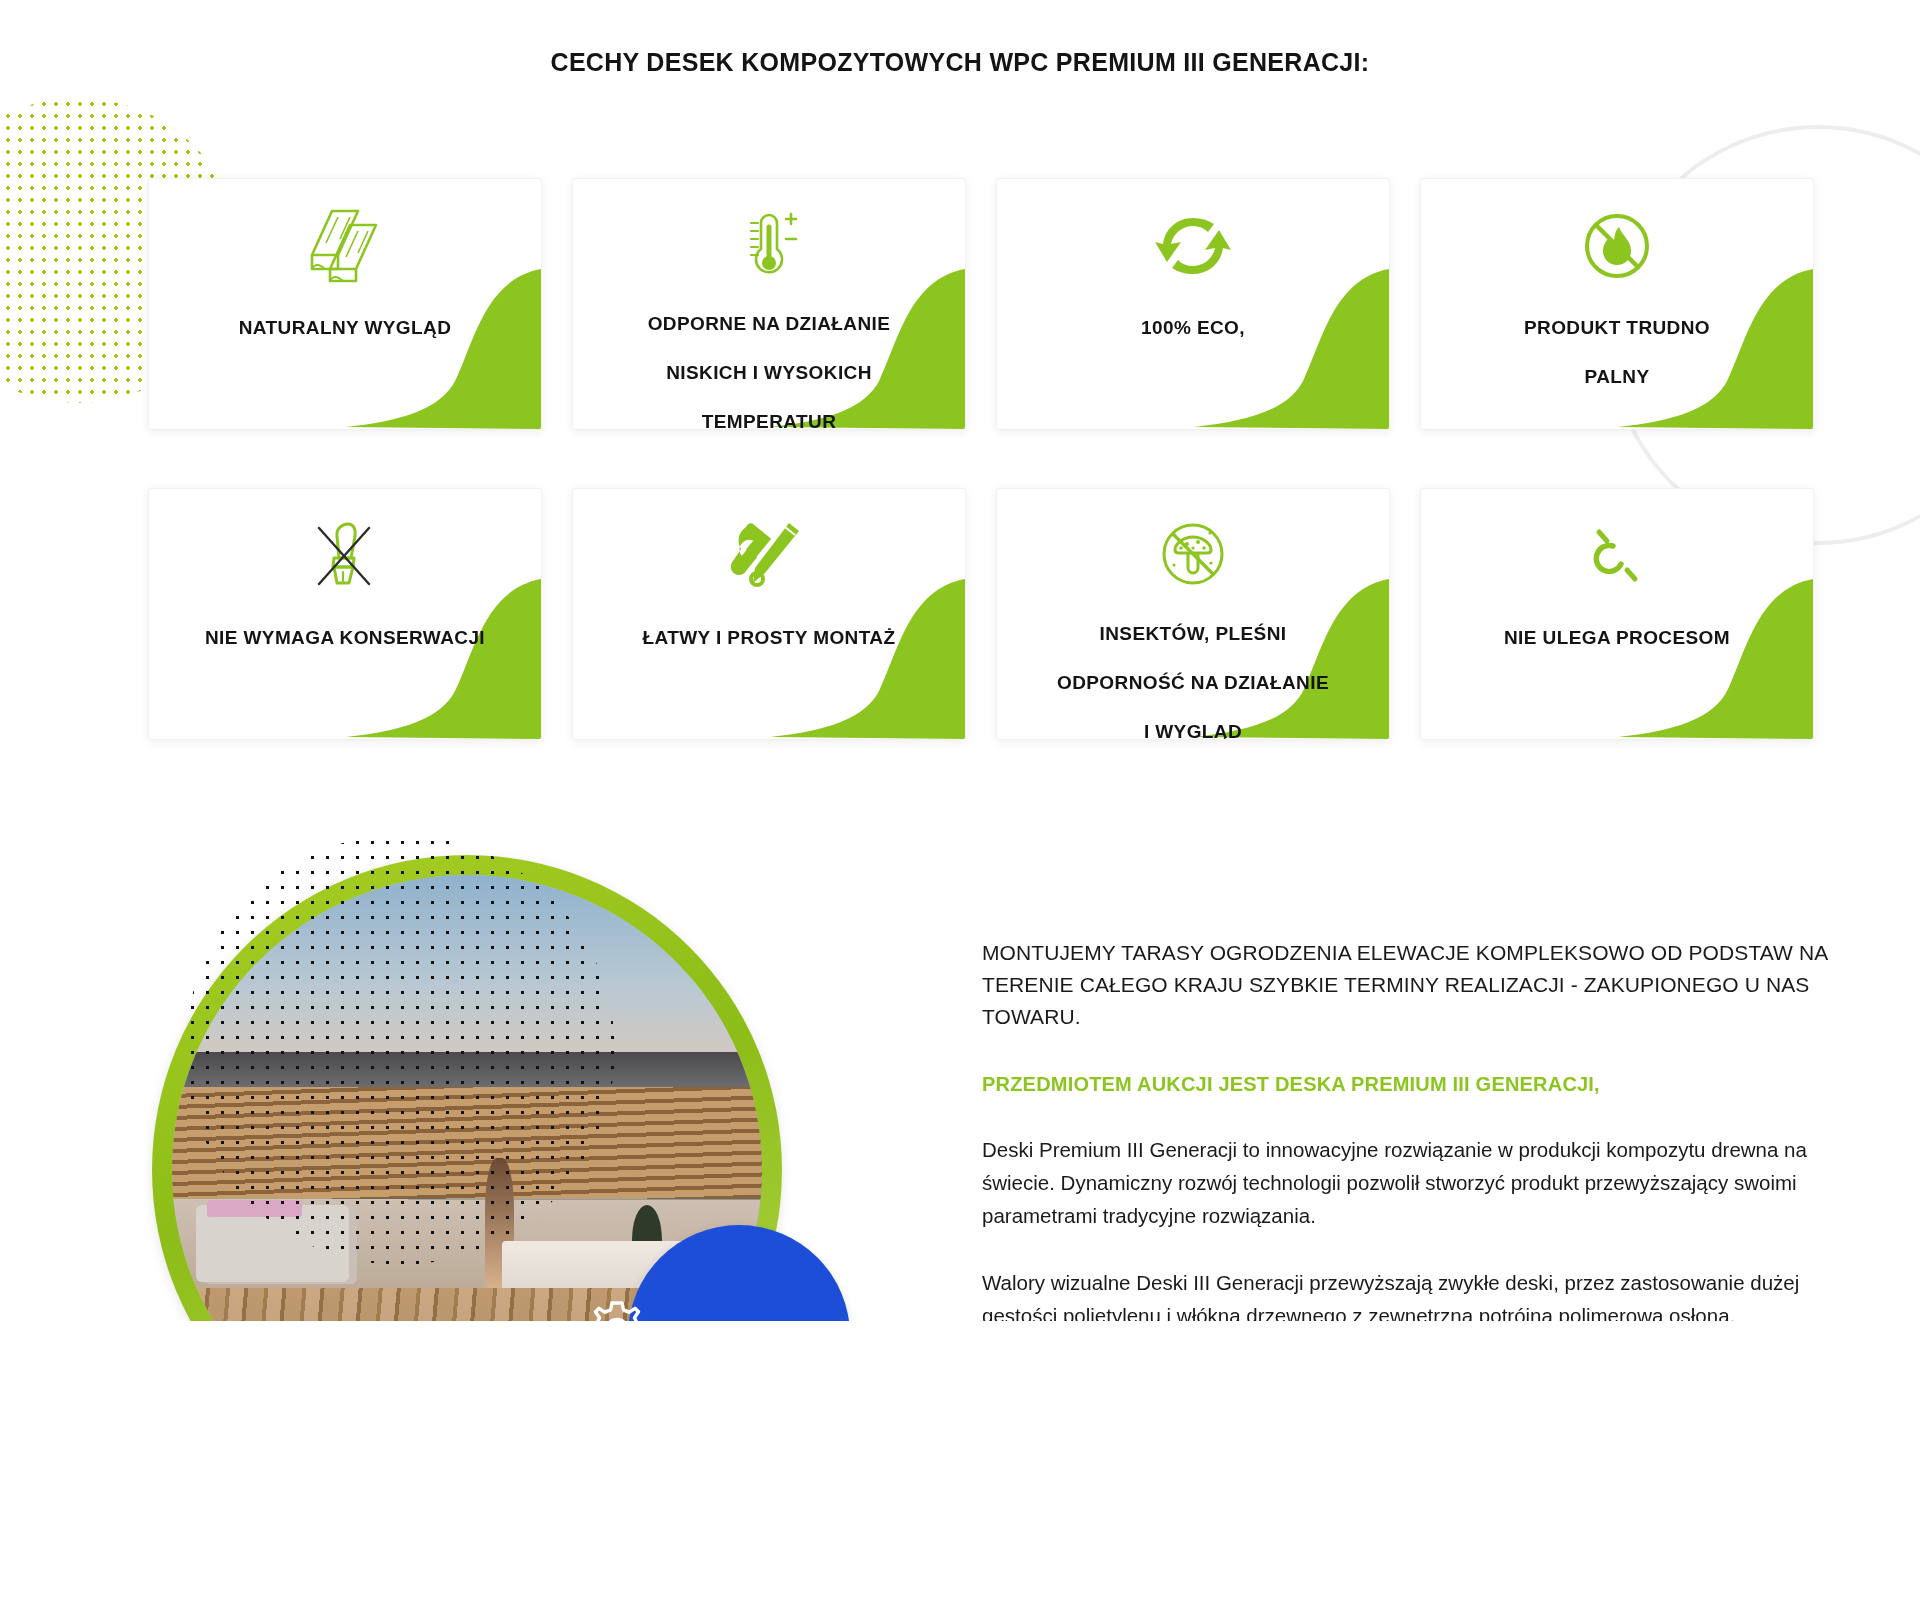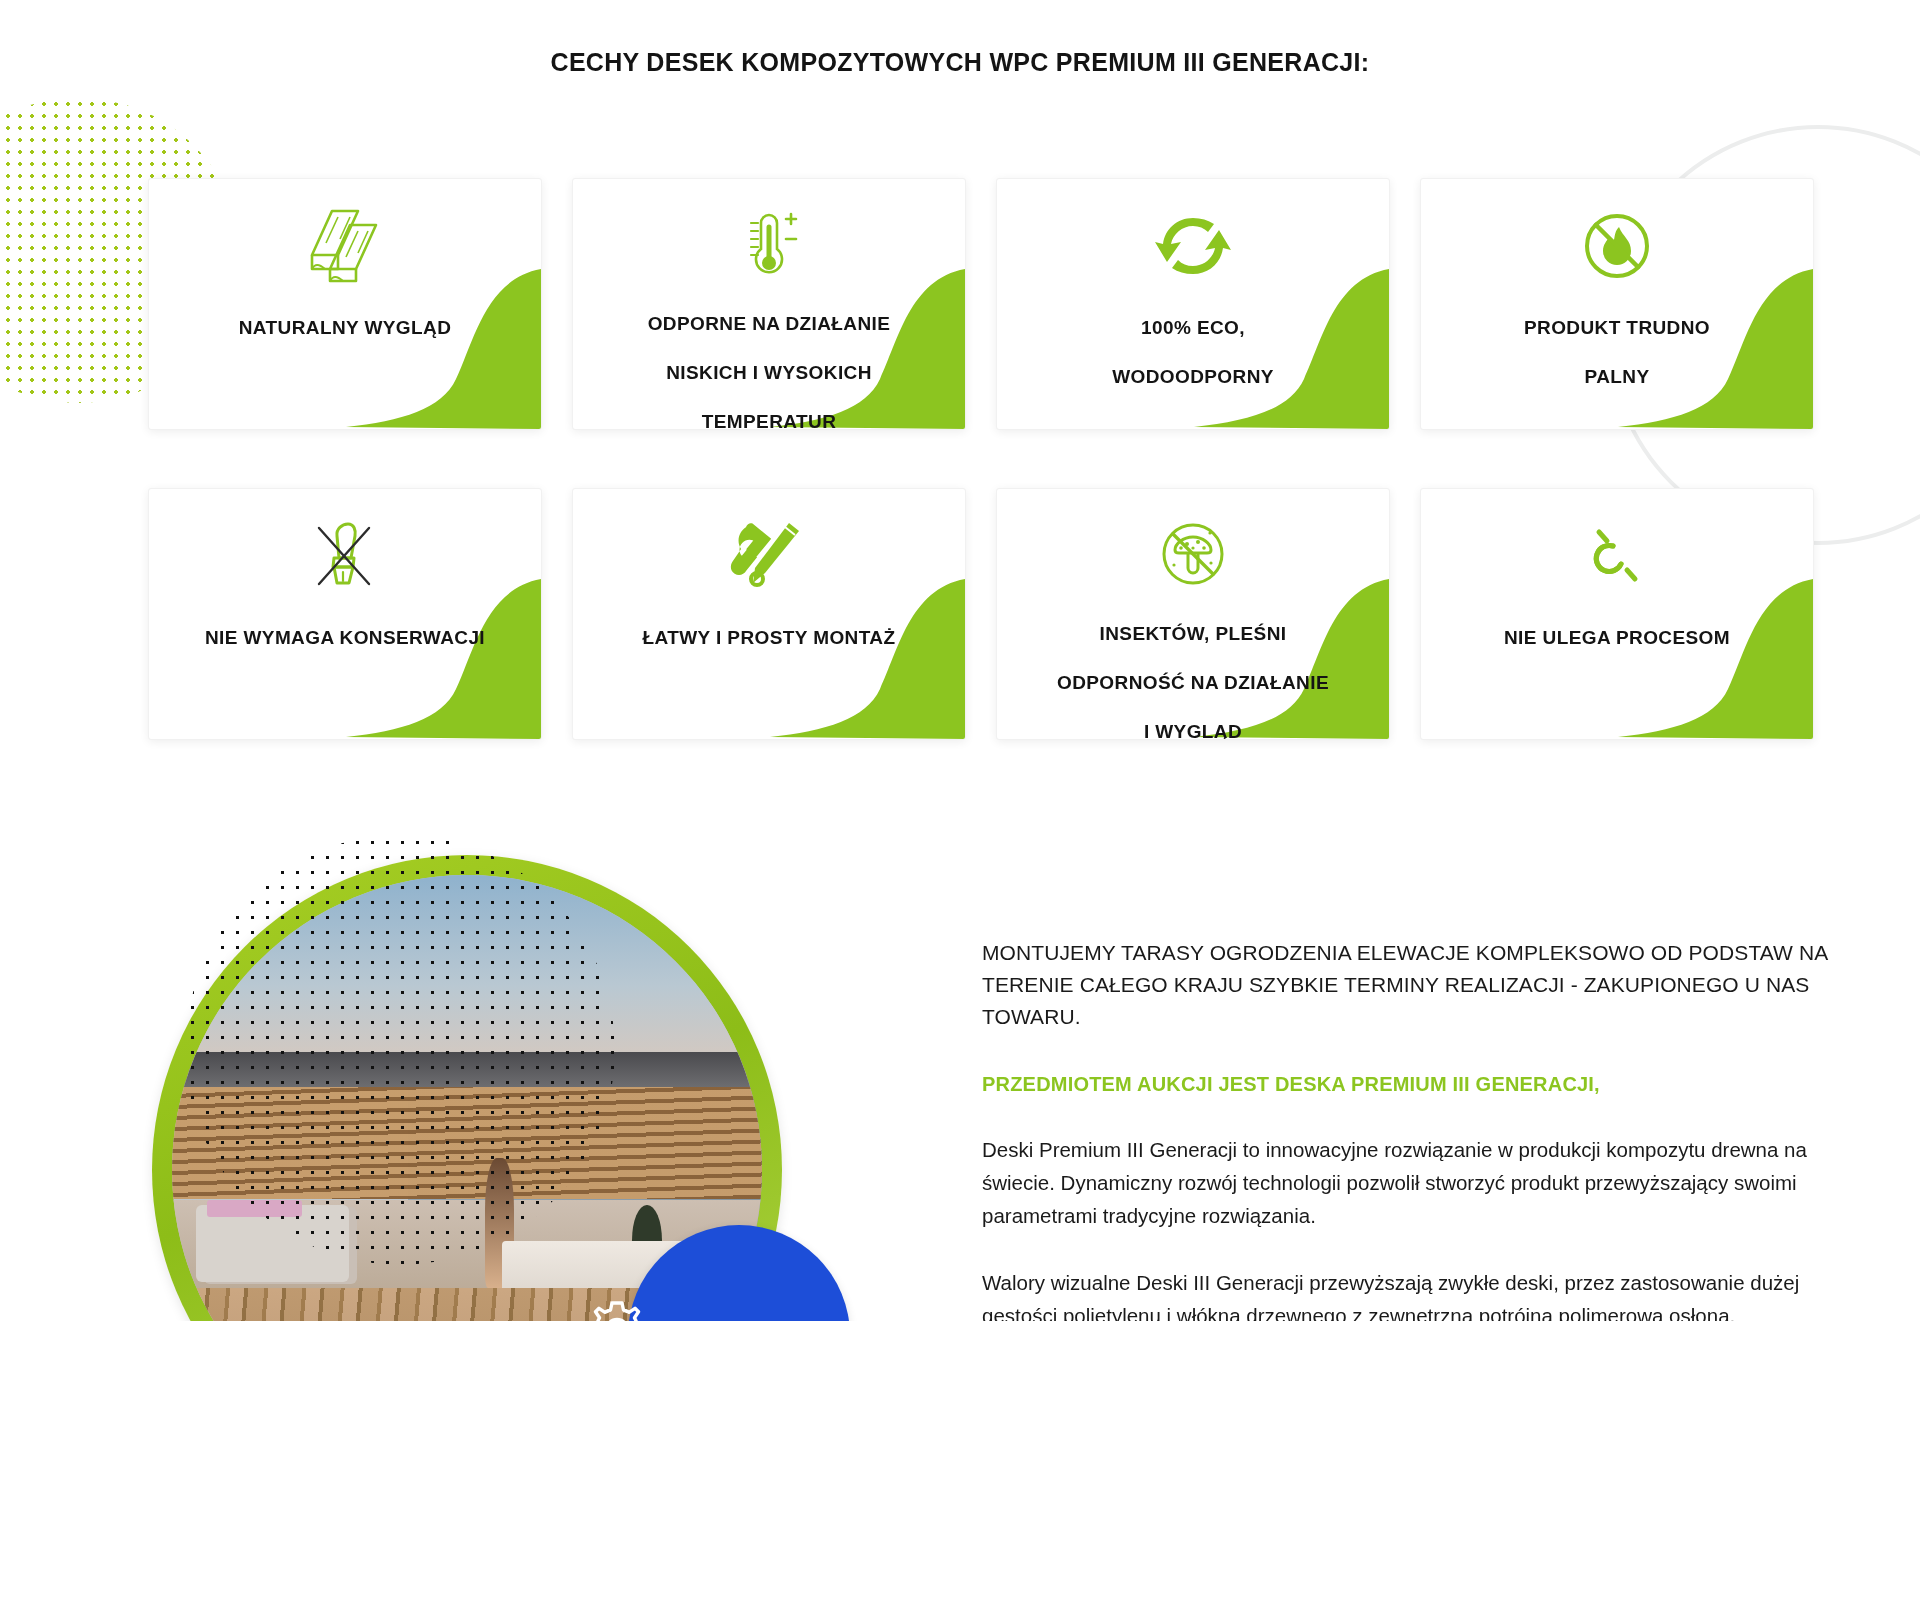--- a/index.html
+++ b/index.html
@@ -286,21 +286,20 @@
 
     <div class="card">
       <div class="card-icon">
         <svg width="80" height="76" viewBox="0 0 80 76" fill="#8cc520">
           <path d="M40 10 C24 10 12 21 10 36 L2 34 L14 54 L28 34 L18 36 C20 26 29 18 40 18 C46 18 51 20 55 24 L61 16 C55 12 48 10 40 10 Z"></path>
           <path d="M40 66 C56 66 68 55 70 40 L78 42 L66 22 L52 42 L62 40 C60 50 51 58 40 58 C34 58 29 56 25 52 L19 60 C25 64 32 66 40 66 Z"></path>
         </svg>
       </div>
       <div class="card-labels">
         <div class="card-label-line">100% ECO,</div>
-        <div class="card-label-line">WODOODPORNY</div>
       </div>
       <svg class="card-swoosh" viewBox="0 0 235 160" preserveAspectRatio="none">
         <path d="M235 0 C180 10 168 72 150 110 C136 140 96 152 40 158 L235 160 Z" fill="#8cc520"></path>
       </svg>
     </div>
 
     <div class="card">
       <div class="card-icon">
         <svg width="80" height="78" viewBox="0 0 80 78" fill="none">
           <circle cx="40" cy="39" r="30" stroke="#8cc520" stroke-width="4"></circle>

